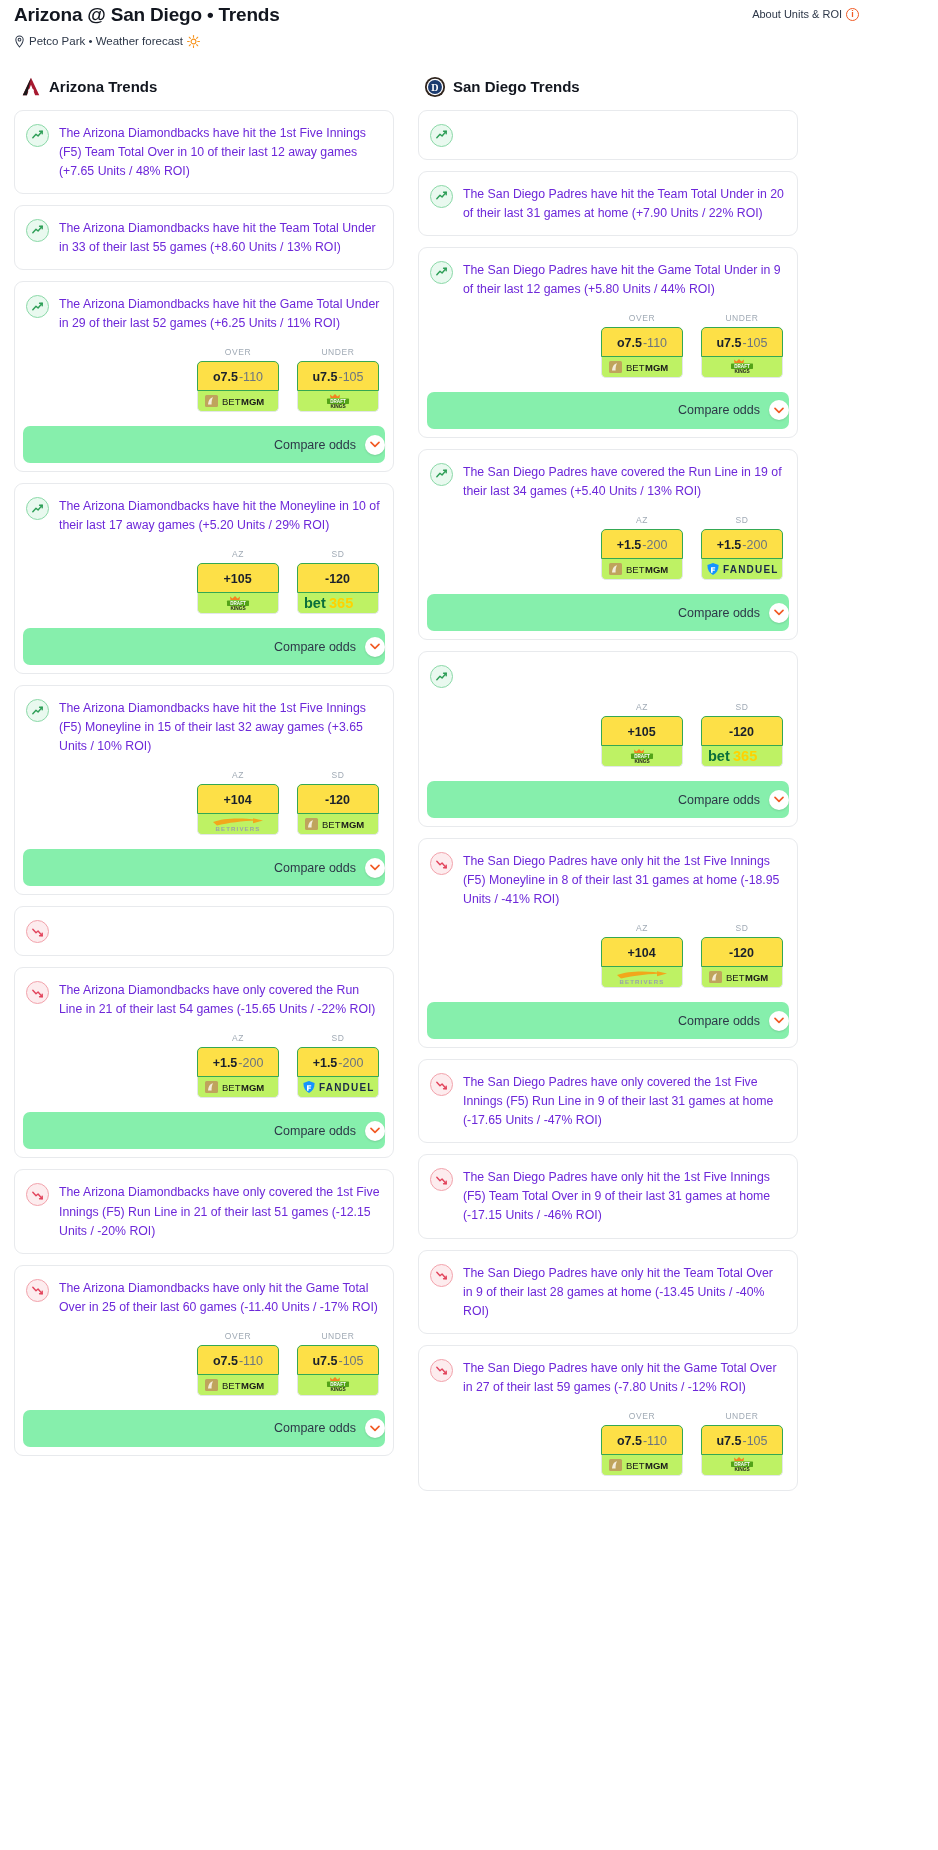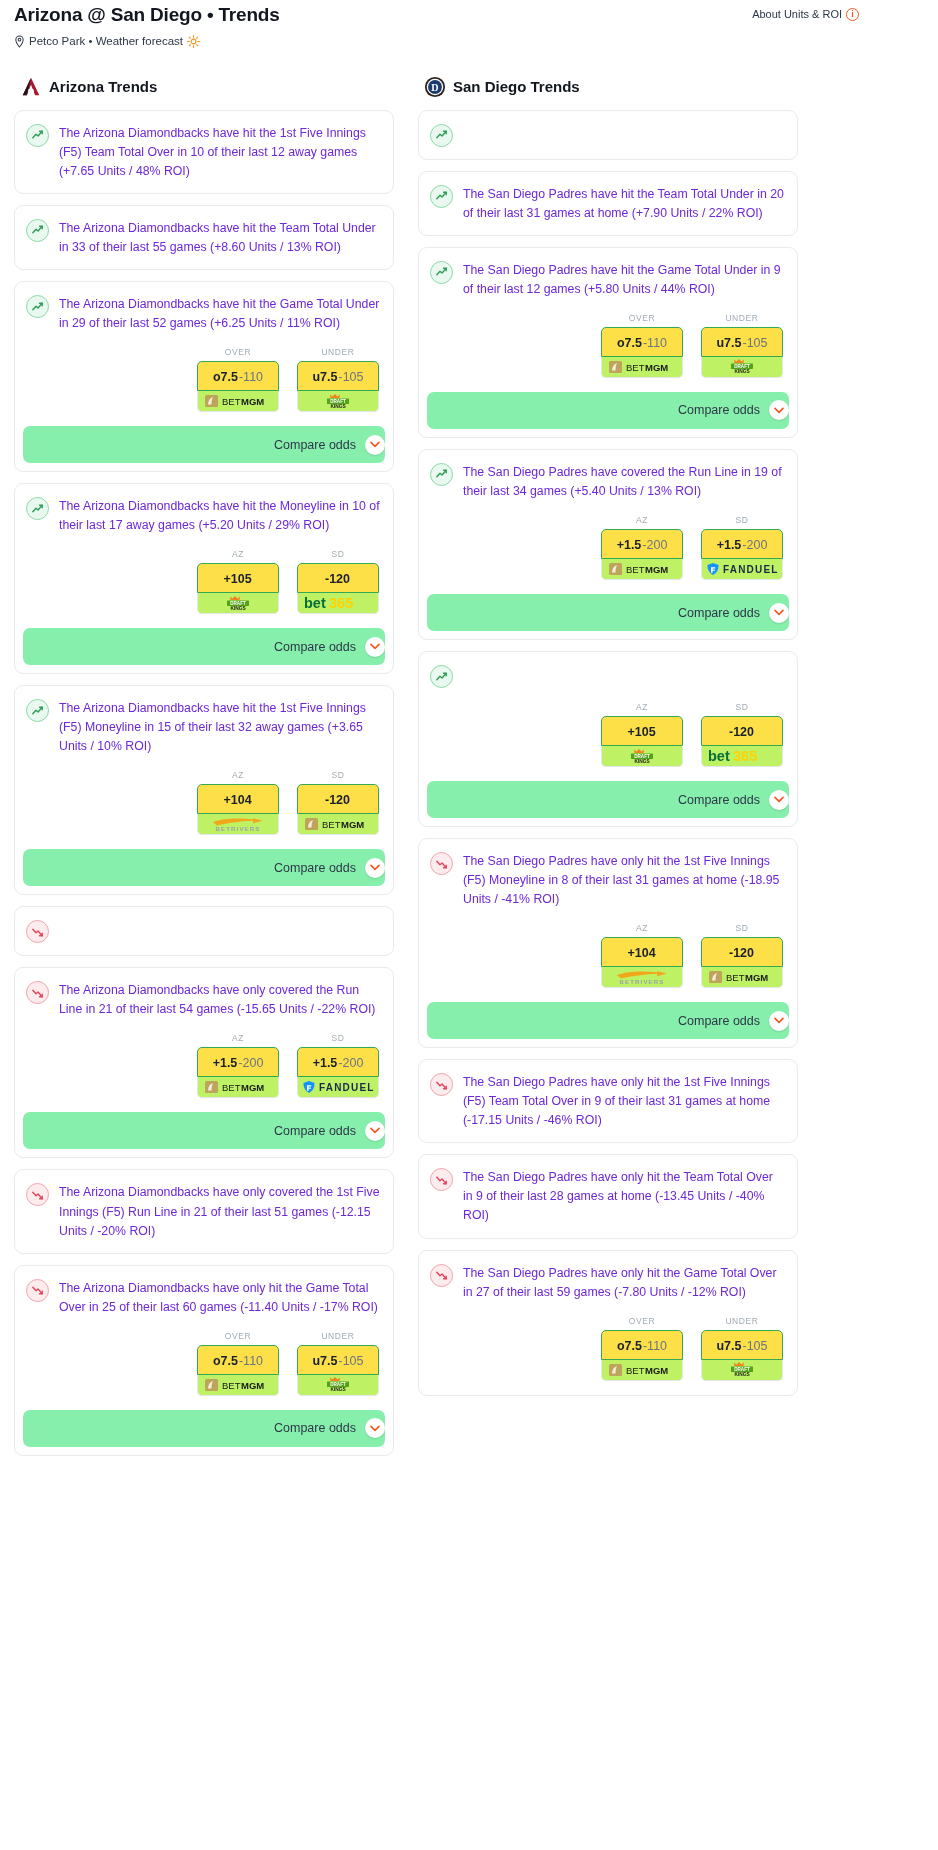--- a/index.html
+++ b/index.html
@@ -590,20 +590,31 @@
           </div>
         </div>
         <div class="card">
           <div class="card-body">
             <span class="trend-icon down">
               <svg width="15" height="14" viewBox="0 0 16 14">
                 <path d="M3 4 L6.4 7.8 L8.6 6 L13 11" fill="none" stroke="#e2445c" stroke-width="1.5" stroke-linecap="round" stroke-linejoin="round"></path>
                 <path d="M10.2 11 L13 11 L13 8.4" fill="none" stroke="#e2445c" stroke-width="1.5" stroke-linecap="round" stroke-linejoin="round"></path>
               </svg>
             </span>
+            <span class="trend-text">The San Diego Padres have only covered the 1st Five Innings (F5) Run Line in 9 of their last 31 games at home (-17.65 Units / -47% ROI)</span>
+          </div>
+        </div>
+        <div class="card">
+          <div class="card-body">
+            <span class="trend-icon down">
+              <svg width="15" height="14" viewBox="0 0 16 14">
+                <path d="M3 4 L6.4 7.8 L8.6 6 L13 11" fill="none" stroke="#e2445c" stroke-width="1.5" stroke-linecap="round" stroke-linejoin="round"></path>
+                <path d="M10.2 11 L13 11 L13 8.4" fill="none" stroke="#e2445c" stroke-width="1.5" stroke-linecap="round" stroke-linejoin="round"></path>
+              </svg>
+            </span>
             <span class="trend-text">The San Diego Padres have only hit the 1st Five Innings (F5) Team Total Over in 9 of their last 31 games at home (-17.15 Units / -46% ROI)</span>
           </div>
         </div>
         <div class="card">
           <div class="card-body">
             <span class="trend-icon down">
               <svg width="15" height="14" viewBox="0 0 16 14">
                 <path d="M3 4 L6.4 7.8 L8.6 6 L13 11" fill="none" stroke="#e2445c" stroke-width="1.5" stroke-linecap="round" stroke-linejoin="round"></path>
                 <path d="M10.2 11 L13 11 L13 8.4" fill="none" stroke="#e2445c" stroke-width="1.5" stroke-linecap="round" stroke-linejoin="round"></path>
               </svg>

